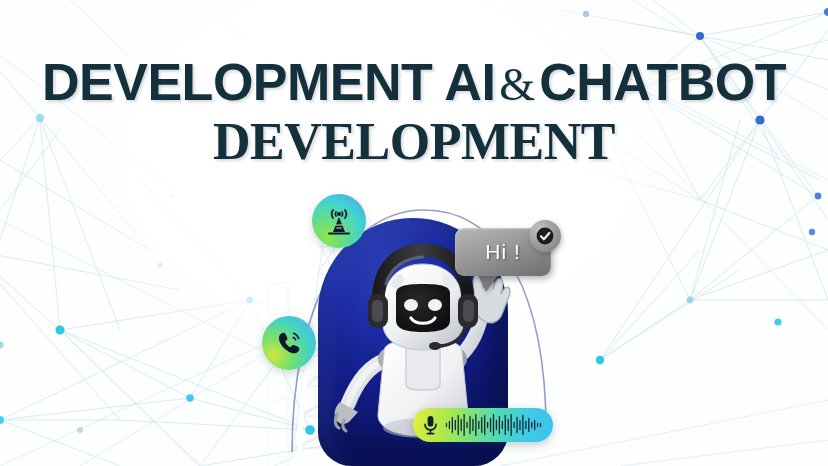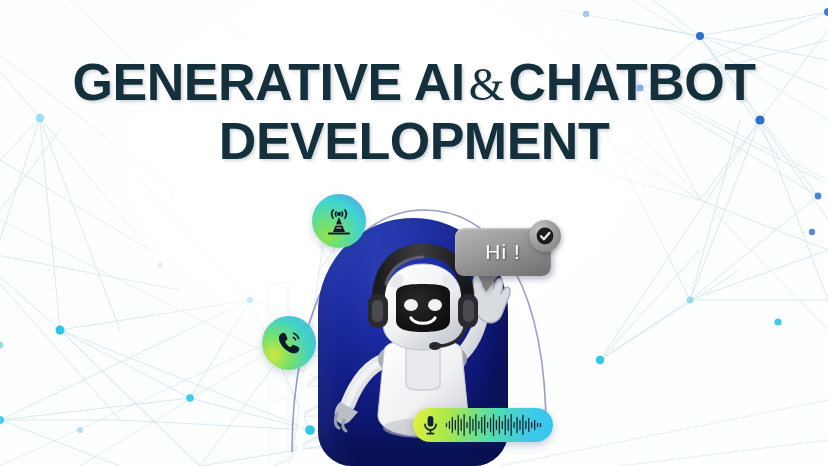--- a/index.html
+++ b/index.html
@@ -47,21 +47,21 @@
     font-weight: 700;
     letter-spacing: -0.5px;
     text-shadow: 2px 2px 3px rgba(120,130,140,0.30);
     user-select: none;
   }
   .hl-line {
     display: block;
     font-size: 52px;
     white-space: nowrap;
   }
-  .hl-line.line2 { margin-top: 6px; }
+  .hl-line.line2 { margin-top: 6px; font-family: Liberation Serif, serif; }
   .amp {
     font-family: "Liberation Serif", serif;
     font-weight: 400;
     font-size: 46px;
     padding: 0 4px;
     letter-spacing: 0;
     text-shadow: 1px 1px 2px rgba(120,130,140,0.30);
   }
 
   
@@ -237,21 +237,21 @@
       <circle cx="480" cy="60" r="2.4" fill="#bfe3f0" opacity="0.8"></circle>
       <circle cx="364" cy="158" r="3" fill="#2bc8e8" opacity="0.55"></circle>
       <circle cx="523" cy="120" r="2.6" fill="#2bc8e8" opacity="0.5"></circle>
       <circle cx="172" cy="196" r="2.4" fill="#bfe3f0" opacity="0.7"></circle>
     </g>
   </svg>
 
   <div id="wash"></div>
 
   <div id="headline">
-    <span class="hl-line line1"><span>GENERATIVE AI</span><span class="amp">&amp;</span><span>CHATBOT</span></span>
+    <span class="hl-line line1"><span>DEVELOPMENT AI</span><span class="amp">&amp;</span><span>CHATBOT</span></span>
     <span class="hl-line line2">DEVELOPMENT</span>
   </div>
 
   <div id="illus">
 
     <svg id="tower" viewBox="0 0 120 250">
       <g stroke="#cfe0ea" stroke-width="1.5" fill="none">
         <path d="M58 8 L24 242 M62 8 L96 242 M58 8 L62 8"></path>
         <path d="M34 170 L86 170 M38 140 L82 140 M42 112 L78 112 M46 84 L74 84 M49 58 L71 58 M30 200 L90 200 M26 232 L94 232"></path>
         <path d="M38 140 L78 112 M42 112 L74 84 M34 170 L82 140 M30 200 L86 170 M26 232 L90 200

